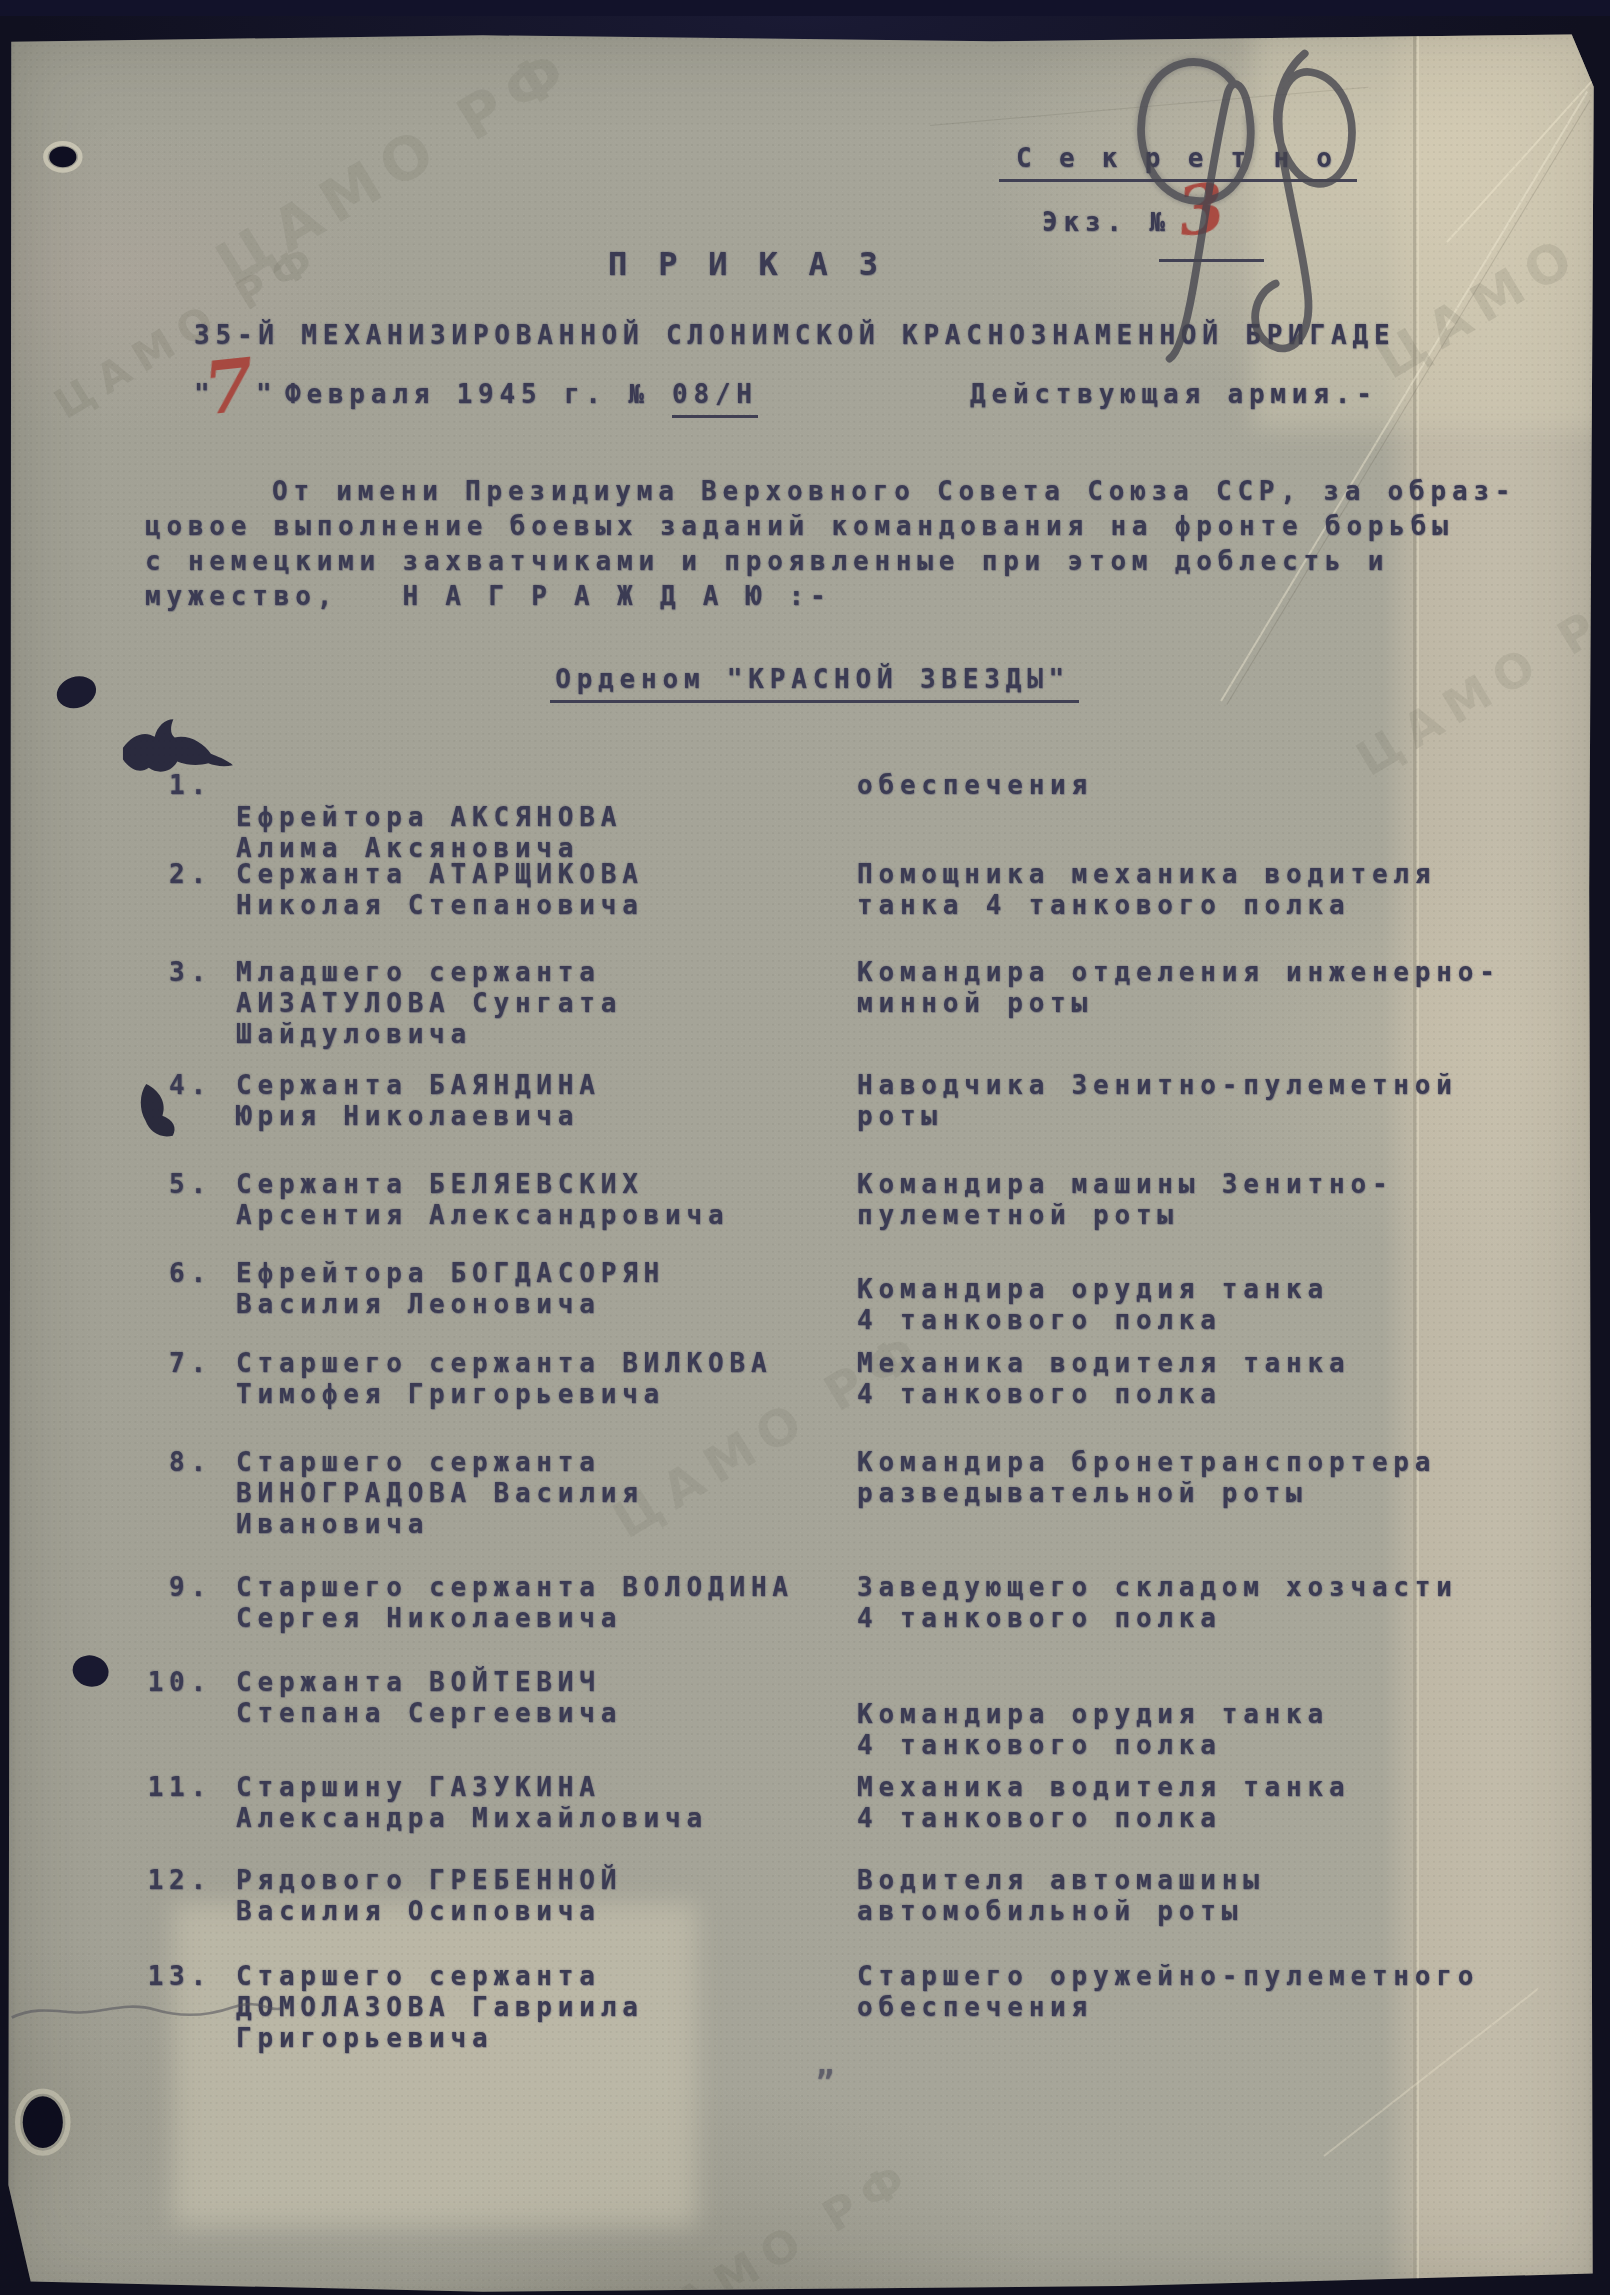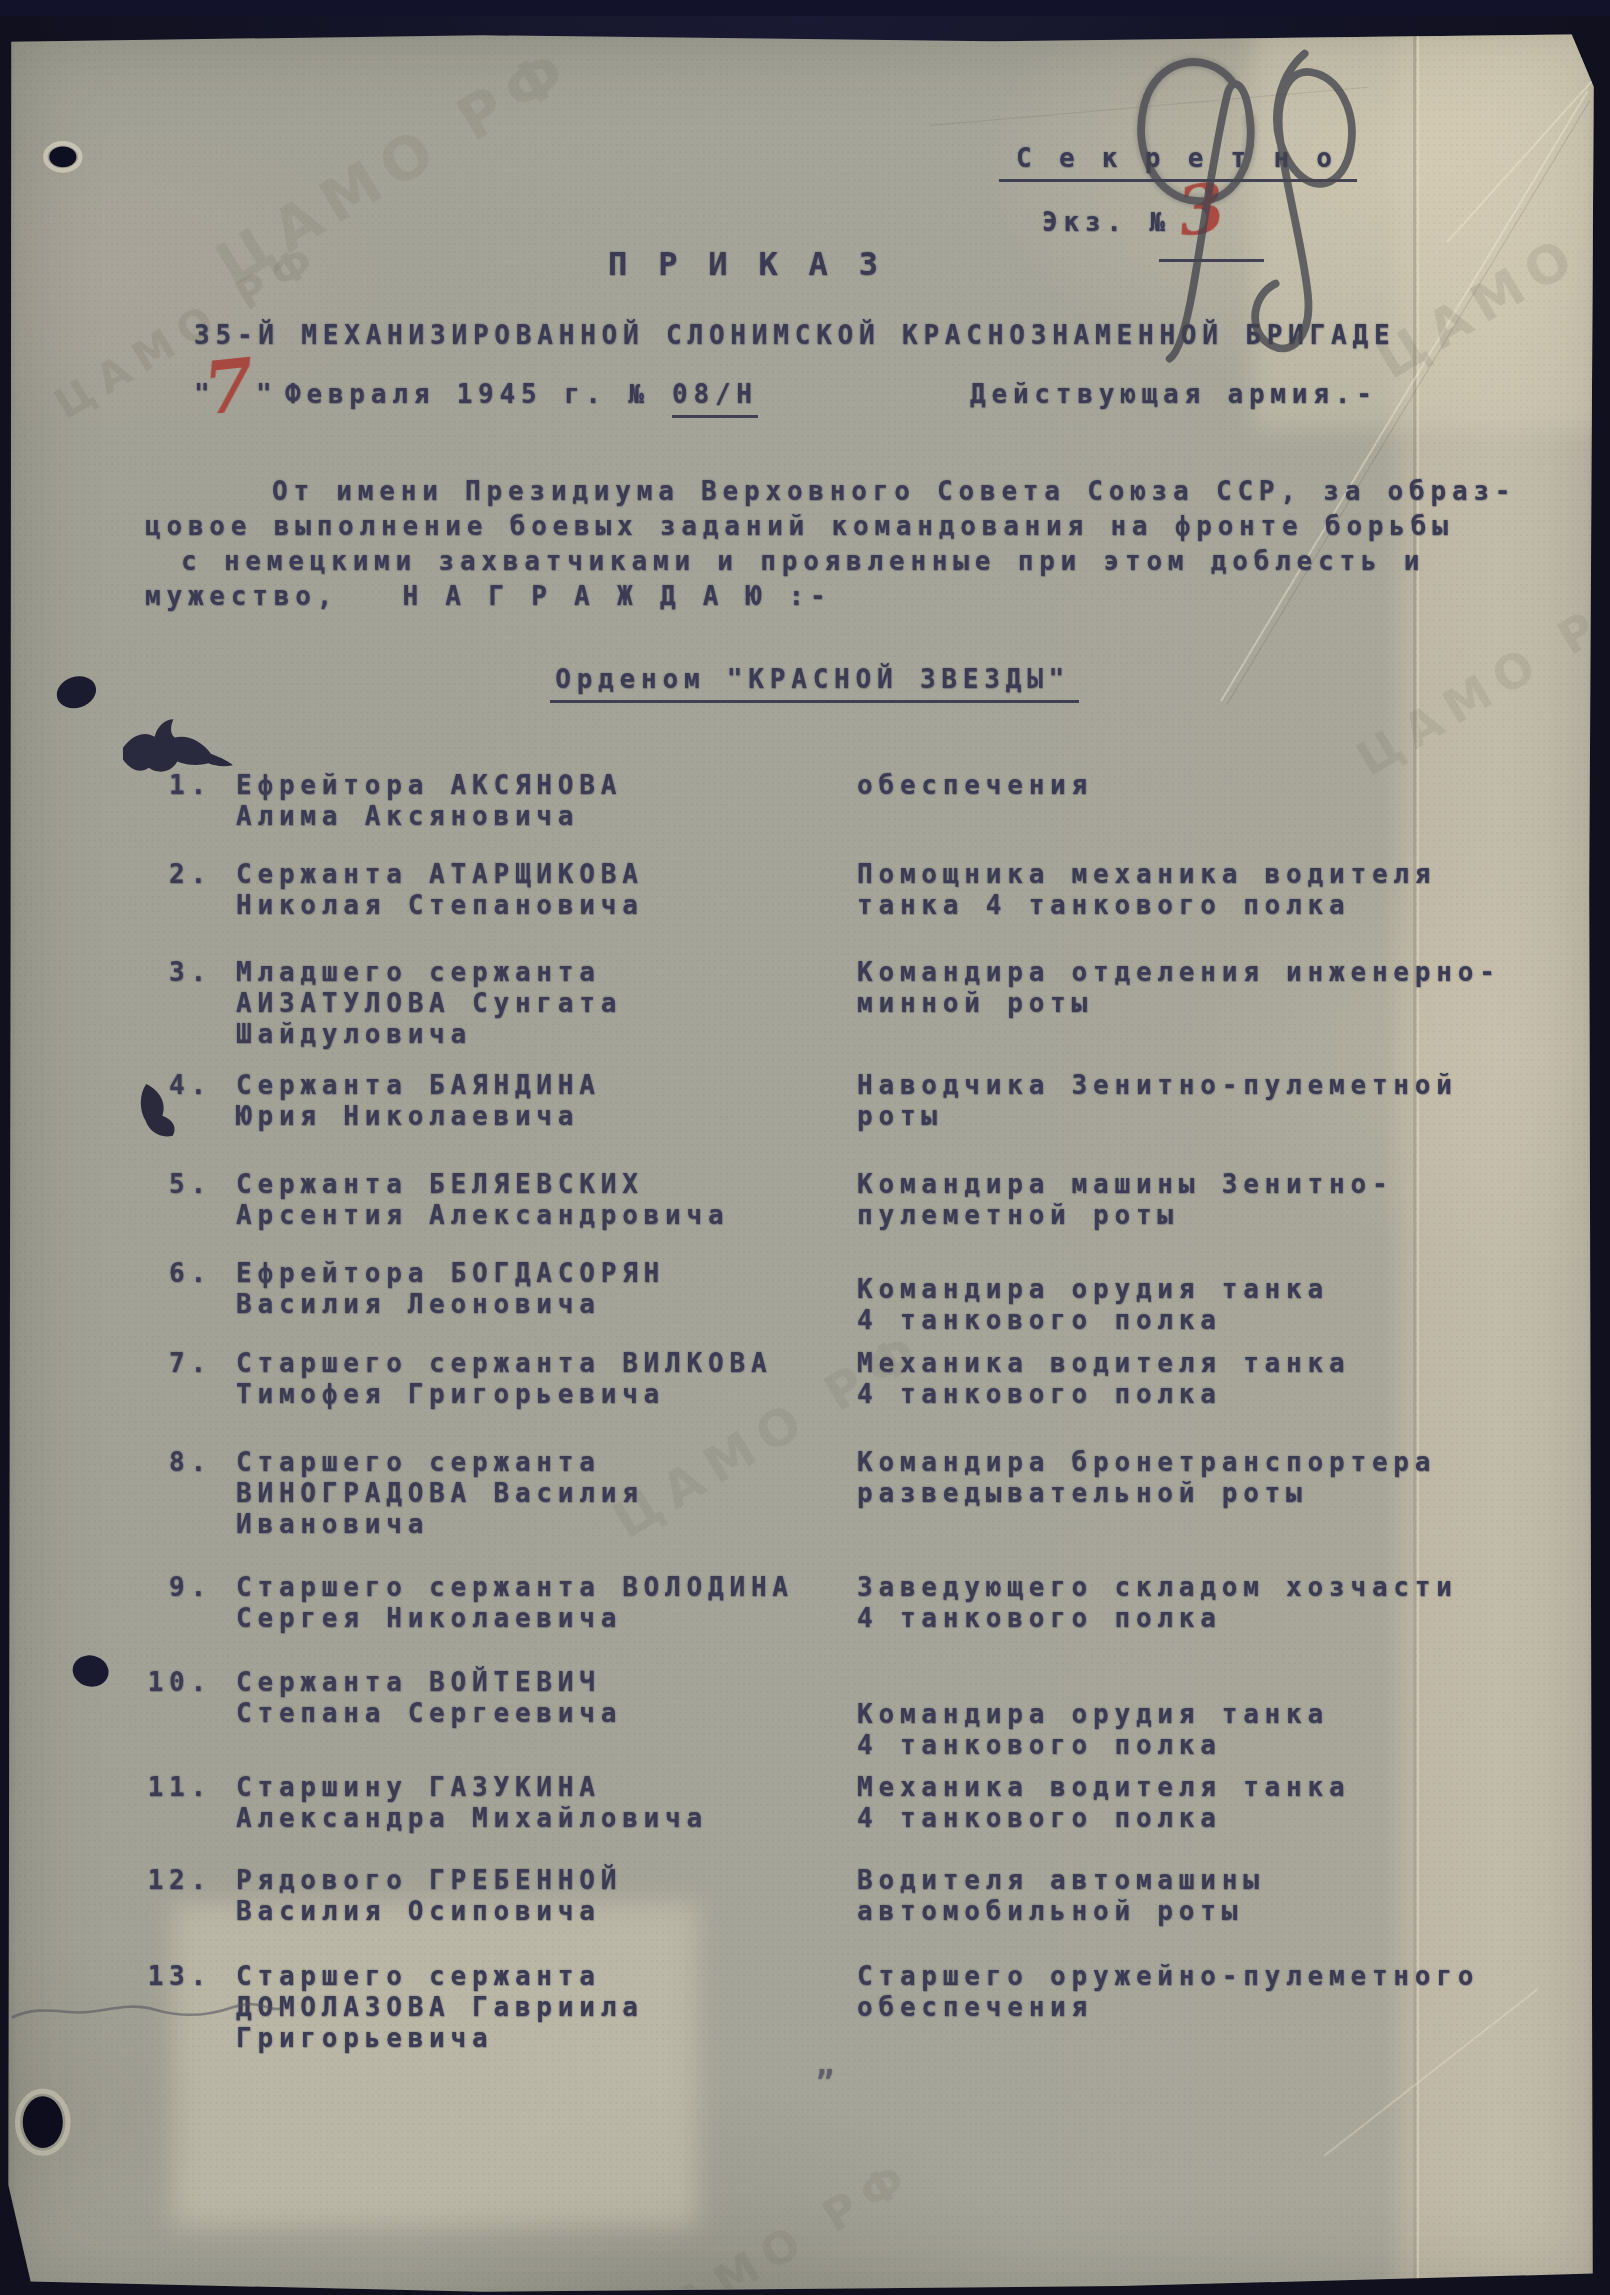--- a/index.html
+++ b/index.html
@@ -71,30 +71,30 @@
 
   <div class="txt" style="left:194px;top:363px;">"</div>
   <div class="red" style="left:204px;top:328px;font-size:72px;transform:rotate(-6deg);">7</div>
   <div class="txt" style="left:256px;top:363px;">"</div>
   <div class="txt" style="left:285px;top:363px;">Февраля 1945 г. №</div>
   <div class="txt ul" style="left:672px;top:363px;">08/Н</div>
   <div class="txt" style="left:970px;top:363px;">Действующая армия.-</div>
 
   <div class="txt" style="left:272px;top:460px;">От имени Президиума Верховного Совета Союза ССР, за образ-</div>
   <div class="txt" style="left:145px;top:495px;">цовое выполнение боевых заданий командования на фронте борьбы</div>
-  <div class="txt" style="left:145px;top:530px;margin-left:36px;">с немецкими захватчиками и проявленные при этом доблесть и</div>
+  <div class="txt" style="left:145px;top:530px;">с немецкими захватчиками и проявленные при этом доблесть и</div>
   <div class="txt" style="left:145px;top:565px;">мужество,   Н А Г Р А Ж Д А Ю :-</div>
 
   <div class="txt ul" style="left:550px;top:648px;padding-left:5.2px;padding-right:9px;">Орденом "КРАСНОЙ ЗВЕЗДЫ"</div>
 
   <div id="awards">
       <div class="row" style="top: 754px;">
         <div class="txt num" style="position: absolute;">1.</div>
         <div class="name">
-          <div class="txt" style="position: relative;">Ефрейтора АКСЯНОВА</div>
+          <div class="txt" style="position: relative; margin-top: 32px;">Ефрейтора АКСЯНОВА</div>
           <div class="txt" style="position: relative;">Алима Аксяновича</div>
         </div>
         <div class="pos" style="top: 0px;">
           <div class="txt" style="position: relative;">обеспечения</div>
         </div>
       </div>
       <div class="row" style="top: 843px;">
         <div class="txt num" style="position: absolute;">2.</div>
         <div class="name">
           <div class="txt" style="position: relative;">Сержанта АТАРЩИКОВА</div>

